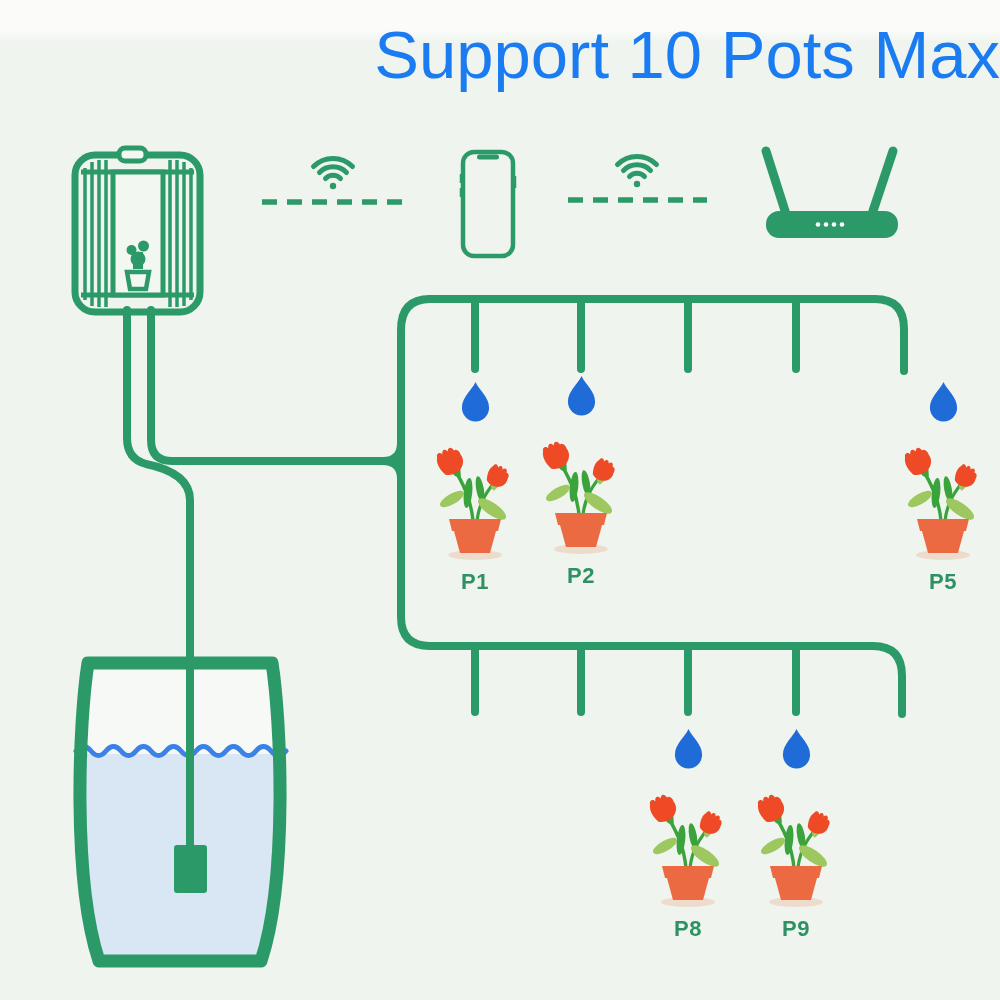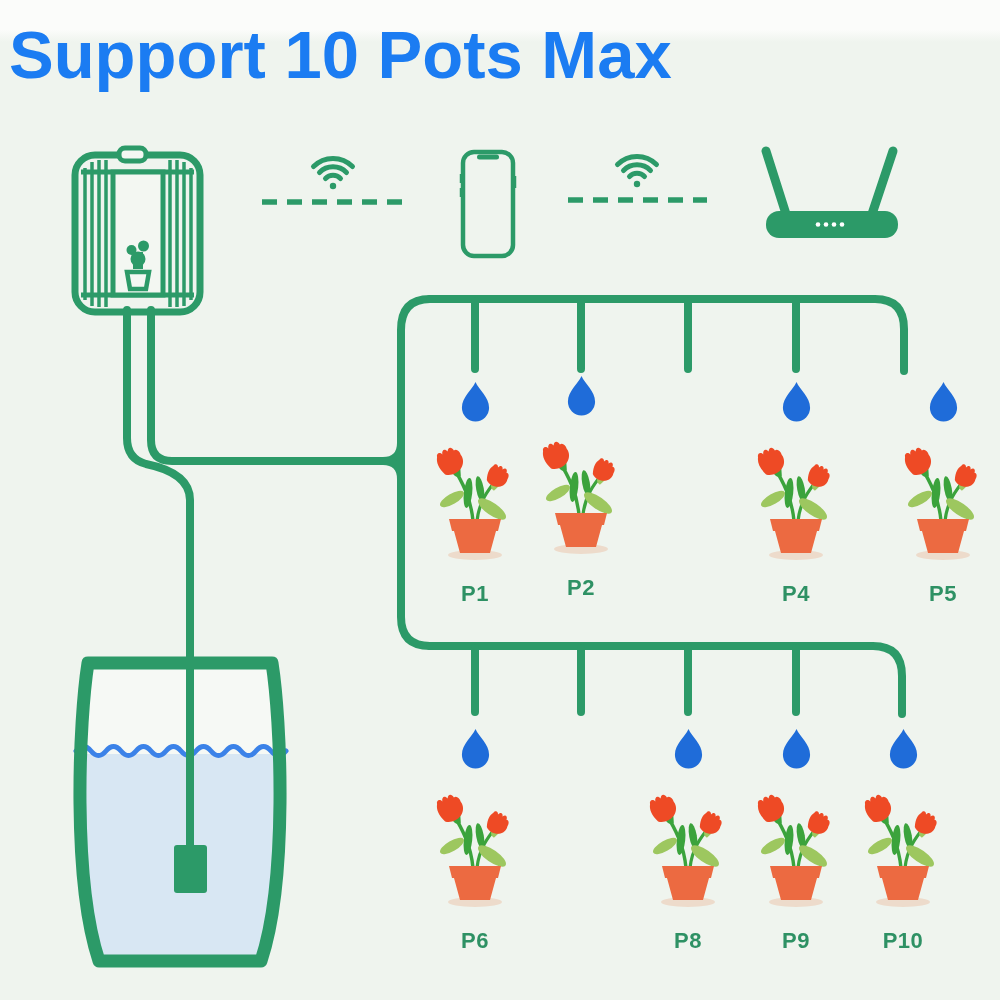--- a/index.html
+++ b/index.html
@@ -3,29 +3,29 @@
 <meta charset="utf-8">
 <style>
   html,body{margin:0;padding:0;}
   body{font-family:"Liberation Sans", sans-serif;}
   .stage{
     position:relative;width:1000px;height:1000px;overflow:hidden;
     background:linear-gradient(#fbfcfa 0px,#fbfcfa 30px,#eff4ee 42px,#eff4ee 100%);
   }
   .scene{position:absolute;left:0;top:0;}
   .page-title{
-    position:absolute;left:9px;right:0;top:16px;text-align:left;
-    font-size:67px;font-weight:bold;color:#1b7cf2;letter-spacing:0px;
+    position:absolute;left:0;right:0;top:16px;text-align:right;
+    font-size:67px;font-weight:normal;color:#1b7cf2;letter-spacing:0px;
   }
   .pot-cell{
     position:absolute;width:110px;display:flex;flex-direction:column;align-items:center;
   }
   .pot-cell .dropwrap{height:47px;}
   .pot-label{
-    margin-top:19px;font-size:22px;font-weight:bold;color:#2e9164;letter-spacing:.5px;
+    margin-top:7px;font-size:22px;font-weight:bold;color:#2e9164;letter-spacing:.5px;
   }
   
   .r1.c1{left:420px;top:380px}.r1.c2{left:526px;top:374px}.r1.c3{left:633px;top:380px}
   .r1.c4{left:741px;top:380px}.r1.c5{left:888px;top:380px}
   .r2.c1{left:420px;top:727px}.r2.c2{left:526px;top:727px}.r2.c3{left:633px;top:727px}
   .r2.c4{left:741px;top:727px}.r2.c5{left:848px;top:727px}
 </style>
 </head>
 <body>
 
@@ -160,69 +160,42 @@
   </div>
   <div class="pot-cell r1 c2">
     <div class="dropwrap"><svg viewBox="0 0 34 44" width="33" height="43">
           <use href="#drop-sym"></use>
         </svg></div>
     <svg viewBox="0 0 104 135" width="104" height="135">
         <use href="#plant-sym"></use>
       </svg>
     <div class="pot-label">P2</div>
   </div>
-  <div class="pot-cell r1 c4">
-    <div class="dropwrap"><svg viewBox="0 0 34 44" width="33" height="43">
-          <use href="#drop-sym"></use>
-        </svg></div>
-    <svg viewBox="0 0 104 135" width="104" height="135">
-        <use href="#plant-sym"></use>
-      </svg>
-    <div class="pot-label">P4</div>
-  </div>
   <div class="pot-cell r1 c5">
     <div class="dropwrap"><svg viewBox="0 0 34 44" width="33" height="43">
           <use href="#drop-sym"></use>
         </svg></div>
     <svg viewBox="0 0 104 135" width="104" height="135">
         <use href="#plant-sym"></use>
       </svg>
     <div class="pot-label">P5</div>
   </div>
 
-  <div class="pot-cell r2 c1">
-    <div class="dropwrap"><svg viewBox="0 0 34 44" width="33" height="43">
-          <use href="#drop-sym"></use>
-        </svg></div>
-    <svg viewBox="0 0 104 135" width="104" height="135">
-        <use href="#plant-sym"></use>
-      </svg>
-    <div class="pot-label">P6</div>
-  </div>
   <div class="pot-cell r2 c3">
     <div class="dropwrap"><svg viewBox="0 0 34 44" width="33" height="43">
           <use href="#drop-sym"></use>
         </svg></div>
     <svg viewBox="0 0 104 135" width="104" height="135">
         <use href="#plant-sym"></use>
       </svg>
     <div class="pot-label">P8</div>
   </div>
   <div class="pot-cell r2 c4">
     <div class="dropwrap"><svg viewBox="0 0 34 44" width="33" height="43">
           <use href="#drop-sym"></use>
         </svg></div>
     <svg viewBox="0 0 104 135" width="104" height="135">
         <use href="#plant-sym"></use>
       </svg>
     <div class="pot-label">P9</div>
   </div>
-  <div class="pot-cell r2 c5">
-    <div class="dropwrap"><svg viewBox="0 0 34 44" width="33" height="43">
-          <use href="#drop-sym"></use>
-        </svg></div>
-    <svg viewBox="0 0 104 135" width="104" height="135">
-        <use href="#plant-sym"></use>
-      </svg>
-    <div class="pot-label">P10</div>
-  </div>
 
 </div>
 
 </body></html>

